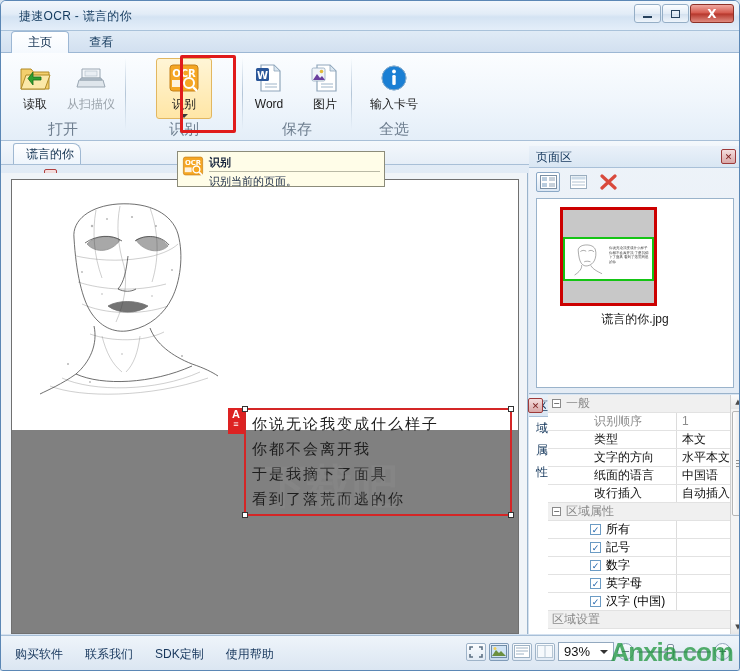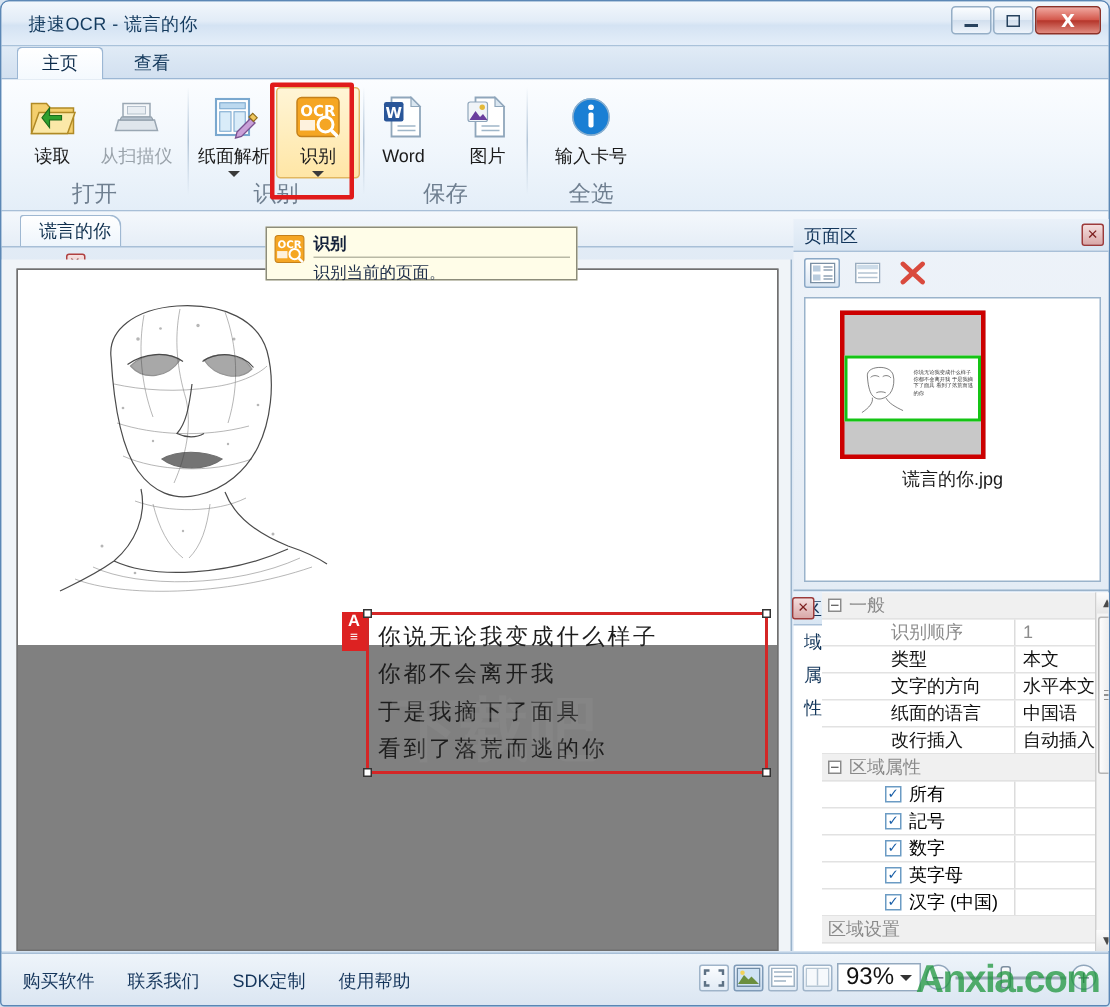--- a/index.html
+++ b/index.html
@@ -236,21 +236,21 @@
     background:linear-gradient(180deg,#eef4fa,#dbe6f2);
     border-top:1px solid #a8bfd7;
   }
   .slinks { position:absolute; left:14px; top:10px; display:flex; gap:22px; }
   .slink { font-size:12px; color:#16365c; cursor:pointer; }
   .srt { position:absolute; right:8px; top:6px; display:flex; align-items:center; gap:3px; }
   .vbtn { width:20px;height:18px;border:1px solid #9fb4c9;border-radius:2px;
     background:linear-gradient(180deg,#fbfdff,#e2ebf5); cursor:pointer; position:relative;}
   .vbtn.on { background:linear-gradient(180deg,#e8f0fa,#c7d9ec); border-color:#7f9bb8;}
   .zoomsel { width:56px;height:19px;border:1px solid #93a9bf;background:#fff;
-    font-size:16px; display:flex; align-items:center; padding-left:5px; color:#111;
+    font-size:13px; display:flex; align-items:center; padding-left:5px; color:#111;
     position:relative; cursor:pointer;}
   .zoomsel .zc {position:absolute;right:5px;top:7px;width:0;height:0;
     border-left:4px solid transparent;border-right:4px solid transparent;border-top:4px solid #333;}
   .circbtn { width:17px;height:17px;border-radius:50%;border:1px solid #8fa5bb;
     background:linear-gradient(180deg,#fafcff,#dde7f2); font-size:11px; color:#5a6a7a;
     display:flex;align-items:center;justify-content:center; cursor:pointer;
     font-family:"DejaVu Sans",sans-serif;}
   .slider { width:74px; height:17px; position:relative; }
   .slider .trk { position:absolute; left:0; right:0; top:8px; height:2px; background:#9aa8b6; }
   .slider .knb { position:absolute; left:30px; top:1px; width:7px; height:15px;
@@ -318,34 +318,20 @@
           <div class="lbl">从扫描仪</div>
         </div>
       </div>
       <div class="gname">打开</div>
     </div>
 
     <div class="rsep"></div>
 
     <div class="rgroup" style="width:116px;">
       <div class="items">
-        <div class="rbtn">
-          <div class="ic">
-            <svg width="32" height="32" viewBox="0 0 32 32">
-              <rect x="4" y="4" width="22" height="24" fill="#ffffff" stroke="#7aa8cf" stroke-width="1.4"></rect>
-              <rect x="6.5" y="6.5" width="17" height="4" fill="#bcd9ef" stroke="#7aa8cf" stroke-width="0.7"></rect>
-              <rect x="6.5" y="12.5" width="7.5" height="13" fill="#d9ecf9" stroke="#7aa8cf" stroke-width="0.7"></rect>
-              <rect x="16" y="12.5" width="7.5" height="13" fill="#d9ecf9" stroke="#7aa8cf" stroke-width="0.7"></rect>
-              <path d="M18 26 l9 -9 3 3 -9 9 -4 1 z" fill="#c9a0d8" stroke="#7a5190" stroke-width="0.9"></path>
-              <path d="M26 16 l2.5 -2.5 3 3 -2.5 2.5 z" fill="#f0c75e" stroke="#8d6b1e" stroke-width="0.8"></path>
-            </svg>
-          </div>
-          <div class="lbl">纸面解析</div>
-          <div class="caret"></div>
-        </div>
         <div class="rbtn sel">
           <div class="ic">
             <svg width="32" height="32" viewBox="0 0 32 32">
               <rect x="2" y="3" width="28" height="26" rx="3" fill="#f5a623" stroke="#c4801a" stroke-width="1"></rect>
               <text x="16" y="15" font-size="10" font-family="DejaVu Sans, sans-serif" font-weight="bold" fill="#ffffff" text-anchor="middle">OCR</text>
               <rect x="4" y="18" width="10" height="7" fill="#ffffff" opacity="0.85"></rect>
               <circle cx="21" cy="21" r="5" fill="none" stroke="#ffffff" stroke-width="2"></circle>
               <line x1="25" y1="25" x2="29" y2="29" stroke="#ffffff" stroke-width="2.4"></line>
             </svg>
           </div>

